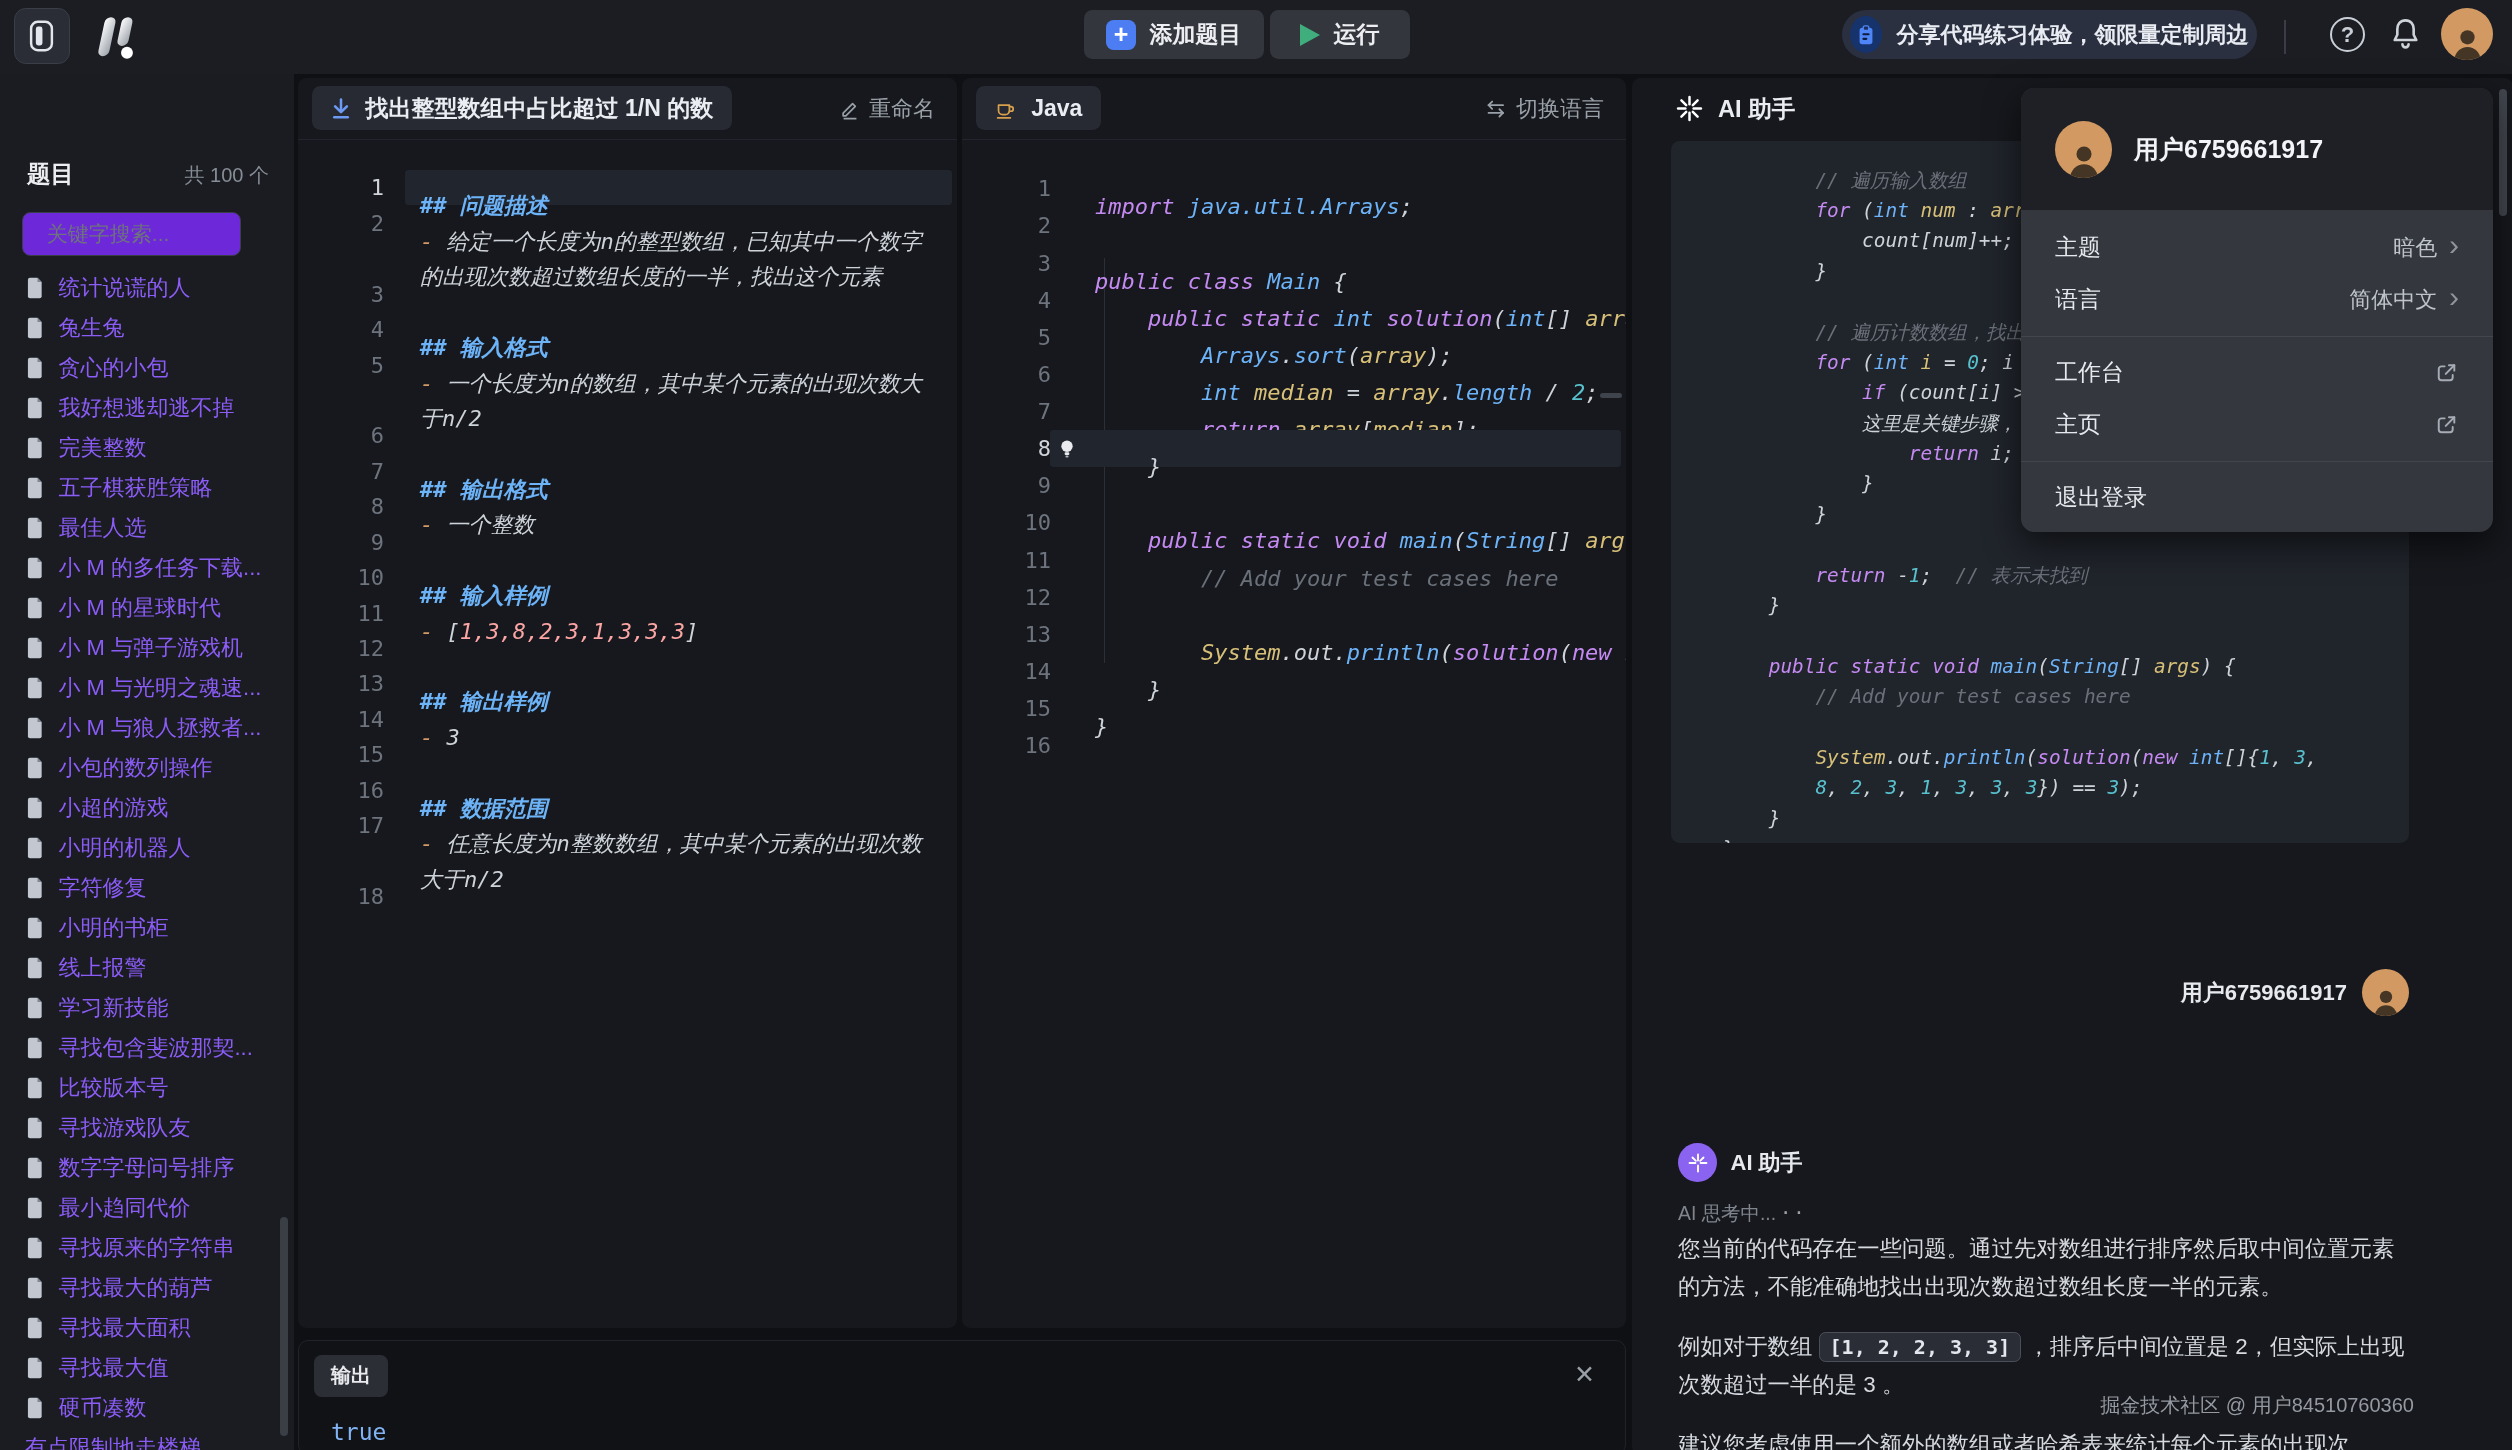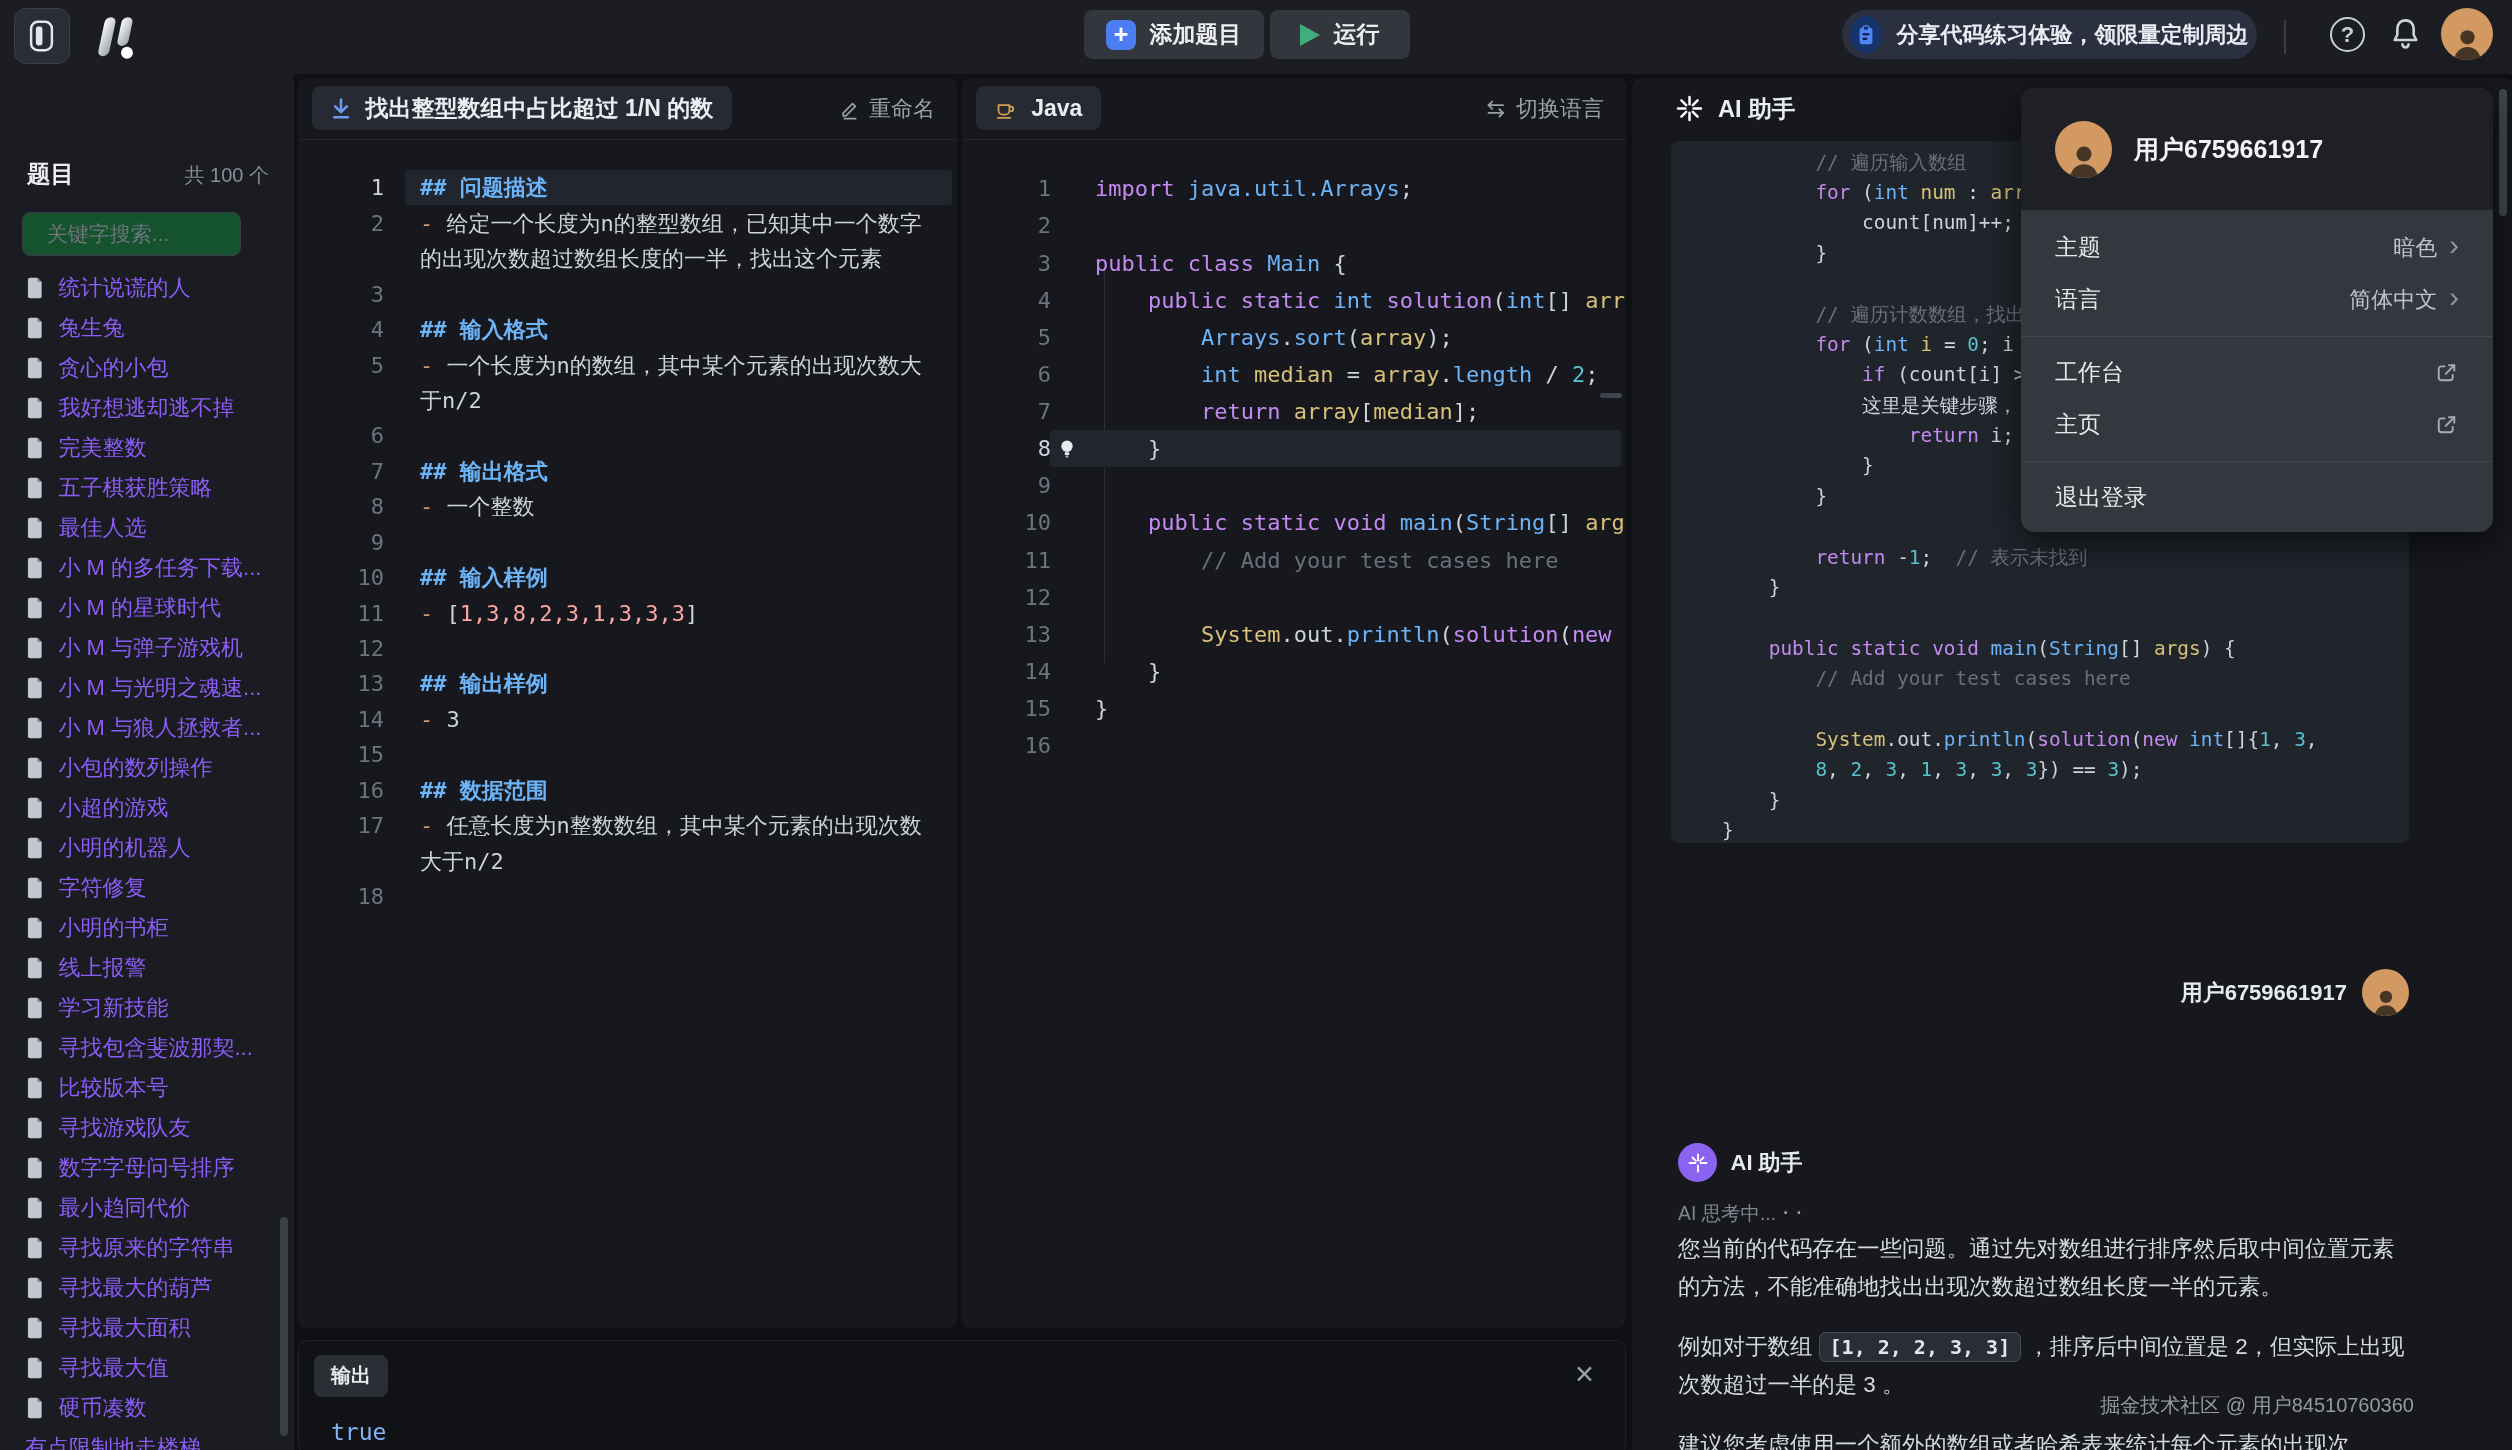--- a/index.html
+++ b/index.html
@@ -21,21 +21,21 @@
   .banner-txt{font-size:22px;font-weight:bold;color:#e9ecf2;white-space:nowrap;}
   .bannerico{width:37px;height:37px;border-radius:50%;background:#17336b;display:flex;align-items:center;justify-content:center;}
   .tb-divider{position:absolute;left:2284px;top:20px;width:1.7px;height:34px;background:#3a3d45;}
   .helpico{position:absolute;left:2330px;top:17px;width:35px;height:35px;border:2.5px solid #c9ced6;border-radius:50%;
            color:#c9ced6;font-size:22px;font-weight:bold;display:flex;align-items:center;justify-content:center;cursor:pointer;box-sizing:border-box;}
   .avatar{border-radius:50%;background:#d29a62;overflow:hidden;display:flex;align-items:flex-end;justify-content:center;}
   
   .sidebar{position:absolute;left:0;top:74px;width:294px;height:1377px;background:#1a1c22;overflow:hidden;}
   .sb-title{position:absolute;left:27px;top:84px;font-size:23.6px;font-weight:bold;color:#ecedf0;}
   .sb-count{position:absolute;right:25px;top:88px;font-size:20px;color:#878d96;}
-  .searchbox{position:absolute;left:22px;top:138px;width:219px;height:44px;background:#14532d;border:1.7px solid #3a3e47;
+  .searchbox{position:absolute;left:22px;top:138px;width:219px;height:44px;background:#6d28d9;border:1.7px solid #3a3e47;
              border-radius:8.4px;display:flex;align-items:center;gap:10px;padding:0 11.8px;box-sizing:border-box;}
   .searchbox input{background:transparent;border:none;outline:none;color:#aeb4bd;font-size:21px;width:186px;
                    font-family:"Liberation Sans",sans-serif;}
   .searchbox input::placeholder{color:#6e737c;}
   .sblist{position:absolute;left:0;top:194px;right:0;}
   .sbitem{position:relative;height:40px;display:flex;align-items:center;gap:13.5px;padding-left:25px;cursor:pointer;}
   .sblabel{font-size:22px;color:#8b5cf6;white-space:nowrap;}
   .sb-scroll{position:absolute;left:280px;top:1143px;width:8.4px;height:219px;border-radius:4.2px;background:#3a3e45;}
   
   .panel{position:absolute;background:#16181d;border-radius:8.4px;overflow:hidden;}
@@ -43,21 +43,21 @@
   .pill{position:absolute;left:13.5px;top:8.4px;height:44px;background:#272a32;border-radius:8.4px;
         display:inline-flex;align-items:center;gap:13.5px;padding:0 18.6px;cursor:pointer;}
   .pill span{font-size:23px;font-weight:bold;color:#eaedf2;white-space:nowrap;}
   .headaction{position:absolute;right:22px;top:0;height:61px;display:flex;align-items:center;gap:8.4px;color:#9aa0a8;
               font-size:22px;cursor:pointer;}
   
   .edrow{position:absolute;left:0;right:0;}
   .gutter{position:absolute;left:0;top:0;text-align:right;color:#6e747e;
           font-family:"DejaVu Sans Mono",monospace;}
   .gutter.active{color:#cfd3da;}
-  .codeline{position:absolute;top:0;white-space:pre;font-family:"DejaVu Sans Mono",monospace;}
+  .codeline{position:absolute;top:18px;white-space:pre;font-family:"DejaVu Sans Mono",monospace;font-style:italic;}
   .linehl{position:absolute;top:0;bottom:0;right:5px;background:#21252e;border-radius:3.4px;}
   .md .gutter,.md .codeline{font-size:22px;}
   .java .gutter,.java .codeline{font-size:22px;}
   .c-kw{color:#c48af2;} .c-blue{color:#6db3f8;} .c-yel{color:#d8c078;} .c-cyan{color:#58c1ce;}
   .c-grn{color:#fca5a5;} .c-cmt{color:#6a7079;} .c-txt{color:#ced3da;}
   .c-hd{color:#6db3f8;font-weight:bold;} .c-dash{color:#d19a66;}
   .guide{position:absolute;width:0.8px;background:#2b2f37;}
   .rulerdash{position:absolute;left:638px;top:253px;width:22px;height:5px;background:#3f434b;border-radius:2.5px;}
   .bulb{position:absolute;top:0;}
   

